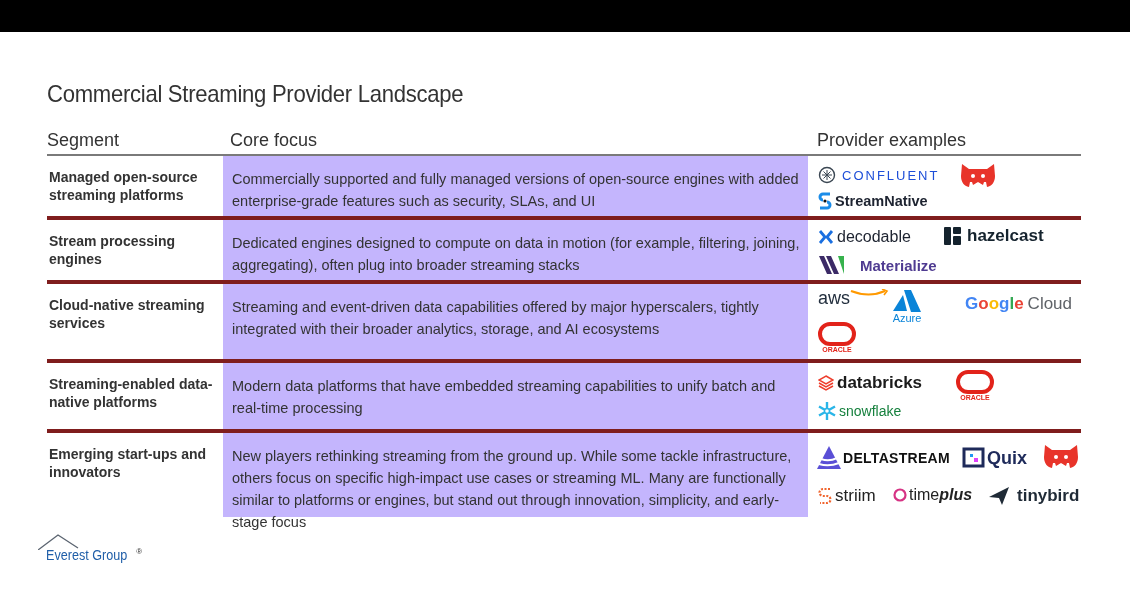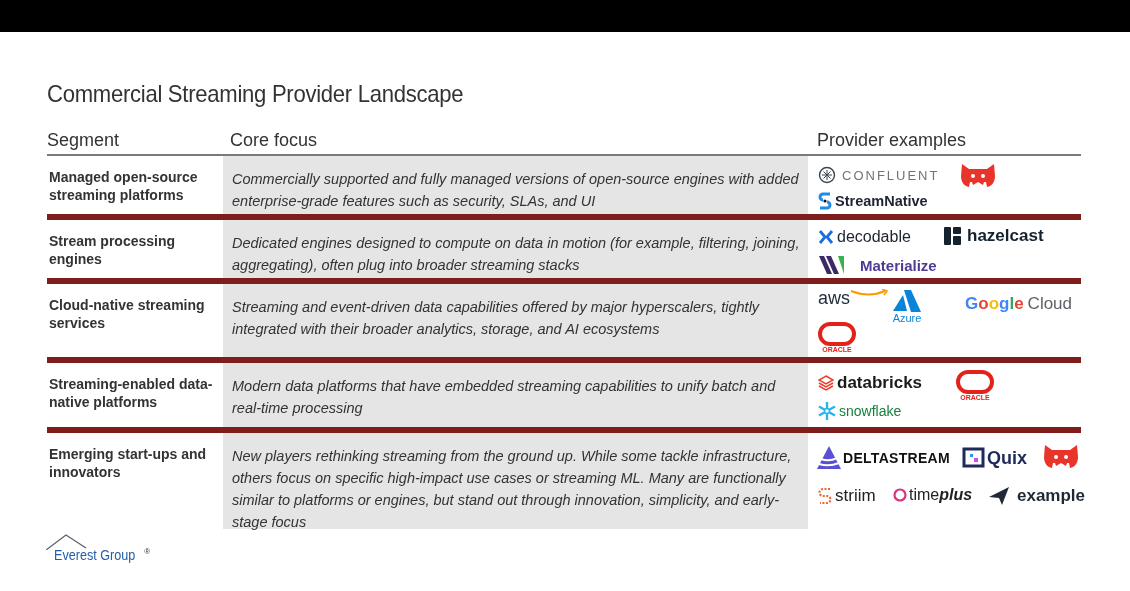--- a/index.html
+++ b/index.html
@@ -6,24 +6,24 @@
   html, body { width: 1130px; height: 591px; background: #ffffff; overflow: hidden; }
   body { position: relative; font-family: "Liberation Sans", sans-serif; color: #222; }
   .topbar { position: absolute; left: 0; top: 0; width: 1130px; height: 32px; background: #000; }
   .title { position: absolute; left: 47px; top: 80px; font-size: 24px; color: #333; letter-spacing: -0.3px; transform: scaleX(0.92); transform-origin: left; white-space: nowrap; }
   .table { position: absolute; left: 47px; top: 130px; width: 1034px; }
   .thead { position: relative; height: 26px; border-bottom: 2px solid #7a7a7a; }
   .th { position: absolute; top: 0; font-size: 18px; color: #333; white-space: nowrap; }
   .th.seg { left: 0; }
   .th.core { left: 183px; }
   .th.prov { left: 770px; }
-  .row { position: relative; border-bottom: 6px solid #7f1d1d; }
+  .row { position: relative; border-bottom: 4px solid #7f1d1d; }
   .row.last { border-bottom: none; }
   .seg-cell { position: absolute; left: 2px; top: 12px; width: 170px; font-size: 14px; font-weight: bold; color: #333; line-height: 18px; }
-  .core-cell { position: absolute; left: 176px; top: 0; width: 585px; height: 100%; background: #e5e5e5; font-style: italic; }
+  .core-cell { position: absolute; left: 176px; top: 0; width: 585px; height: 100%; background: #c4b5fd; }
   .core-text { padding: 12px 0 0 9px; font-size: 14.5px; color: #333; line-height: 22px; }
   .prov-cell { position: absolute; left: 768px; top: 0; width: 266px; height: 100%; }
   .logo { position: absolute; display: flex; align-items: center; white-space: nowrap; }
   .pill { font-weight: bold; }
 </style>
 </head>
 <body>
 
 <div class="topbar"></div>
 
@@ -40,21 +40,21 @@
     <div class="seg-cell">Managed open-source streaming platforms</div>
     <div class="core-cell">
       <div class="core-text">Commercially supported and fully managed versions of open-source engines with added enterprise-grade features such as security, SLAs, and UI</div>
     </div>
     <div class="prov-cell">
       <div class="logo" style="left:3px;top:10px;">
         <svg width="18" height="18">
             <circle cx="9" cy="9" r="7.5" fill="none" stroke="#3a4652" stroke-width="1.4"></circle>
             <path d="M9 4v10M4 9h10M5.5 5.5l7 7M12.5 5.5l-7 7" stroke="#3a4652" stroke-width="1"></path>
           </svg>
-        <span style="margin-left:6px;font-size:13px;letter-spacing:2px;color:#737373;">CONFLUENT</span>
+        <span style="margin-left:6px;font-size:13px;letter-spacing:2px;color:#1d4ed8;">CONFLUENT</span>
       </div>
       <div class="logo" style="left:145px;top:6px;">
         <svg width="36" height="26" viewBox="0 0 36 26">
             <path d="M2 2l7 5h18l7-5 1 12c0 6-3 10-8 11l-1-5h-2l-1 3-5-3-5 3-1-3h-2l-1 5c-5-1-8-5-8-11z" fill="#e8342a"></path>
             <circle cx="13" cy="14" r="2" fill="#fff"></circle>
             <circle cx="23" cy="14" r="2" fill="#fff"></circle>
           </svg>
       </div>
       <div class="logo" style="left:3px;top:35px;">
         <svg width="14" height="20">
@@ -149,21 +149,21 @@
       <div class="logo" style="left:2px;top:38px;">
         <svg width="20" height="20">
             <path d="M10 1v18M2 5.5l16 9M18 5.5l-16 9" stroke="#29b5e8" stroke-width="2.4"></path>
             <circle cx="10" cy="10" r="2.5" fill="#fff" stroke="#29b5e8" stroke-width="1.4"></circle>
           </svg>
         <span style="margin-left:2px;font-size:14px;color:#15803d;">snowflake</span>
       </div>
     </div>
   </div>
 
-  <div class="row last" style="height:96px;">
+  <div class="row last" style="height:84px;">
     <div class="seg-cell">Emerging start-ups and innovators</div>
     <div class="core-cell">
       <div class="core-text">New players rethinking streaming from the ground up. While some tackle infrastructure, others focus on specific high-impact use cases or streaming ML. Many are functionally similar to platforms or engines, but stand out through innovation, simplicity, and early-stage focus</div>
     </div>
     <div class="prov-cell">
       <div class="logo" style="left:0px;top:12px;">
         <svg width="28" height="26">
             <path d="M14 1L2 24h24z" fill="#5a4fd6"></path>
             <path d="M6 14q8 3 16-1M4 19q10 3 20-1" stroke="#fff" stroke-width="2" fill="none"></path>
           </svg>
@@ -194,26 +194,26 @@
         <svg width="18" height="14">
             <circle cx="9" cy="7" r="5.5" fill="none" stroke="#d63384" stroke-width="2.2"></circle>
           </svg>
         <span style="font-size:16px;color:#222;">time</span>
           <span style="font-size:16px;font-weight:bold;font-style:italic;color:#222;">plus</span>
       </div>
       <div class="logo" style="left:172px;top:52px;">
         <svg width="24" height="22">
             <path d="M2 12L22 2 15 20 12 13z" fill="#1f2a36"></path>
           </svg>
-        <span class="pill" style="margin-left:6px;font-size:17px;color:#1f2a36;">example</span>
+        <span class="pill" style="margin-left:6px;font-size:17px;color:#1f2a36;">tinybird</span>
       </div>
     </div>
   </div>
 </div>
 
-<div style="position:absolute;left:44px;top:546px;display:flex;align-items:flex-end;gap:36px;">
+<div style="position:absolute;left:36px;top:546px;display:flex;align-items:flex-end;gap:36px;">
   <div style="position:relative;">
     <svg width="42" height="16" style="position:absolute;left:2px;top:-12px;">
         <path d="M0 16L20 1 40 14" stroke="#5b6470" stroke-width="1.3" fill="none"></path>
       </svg>
     <span style="font-size:14px;color:#1f5ea8;margin-left:10px;transform:scaleX(0.9);display:inline-block;transform-origin:left;">Everest Group</span><sup style="font-size:8px;color:#333;">®</sup>
   </div>
 </div>
 
 </body></html>

